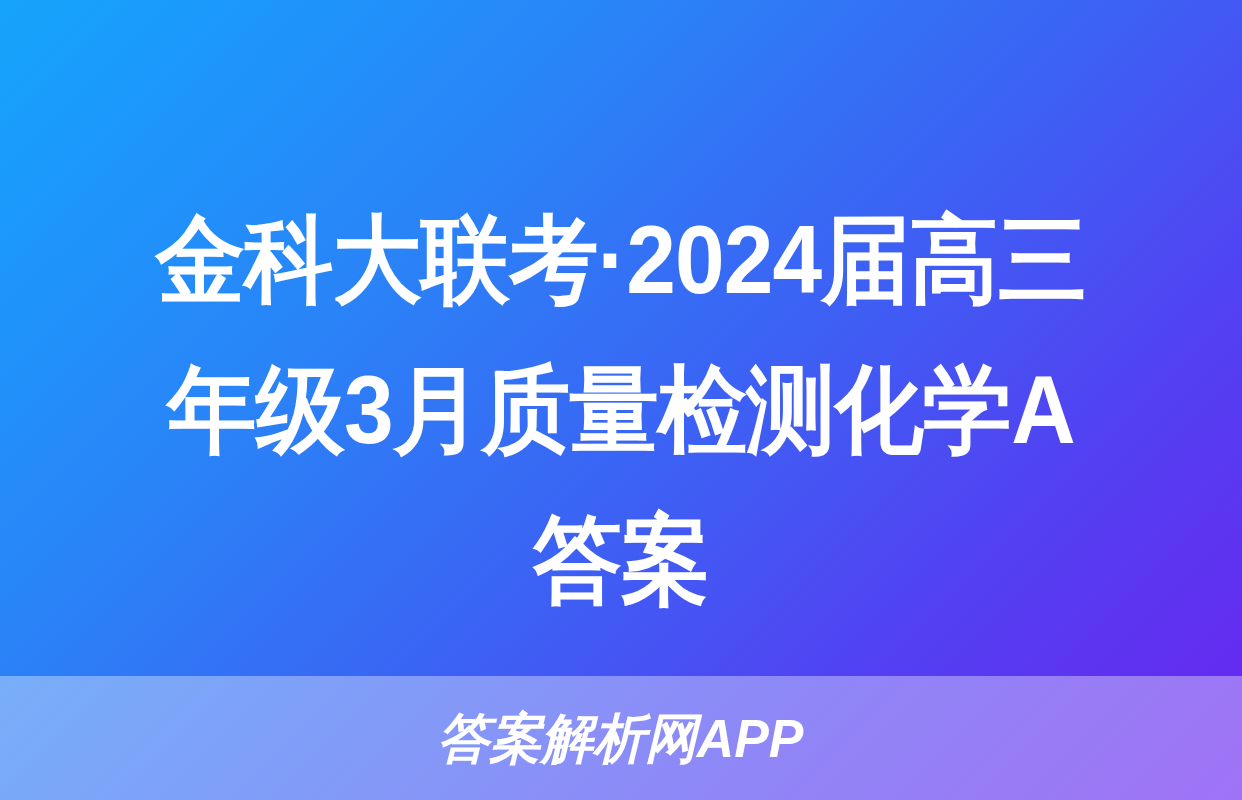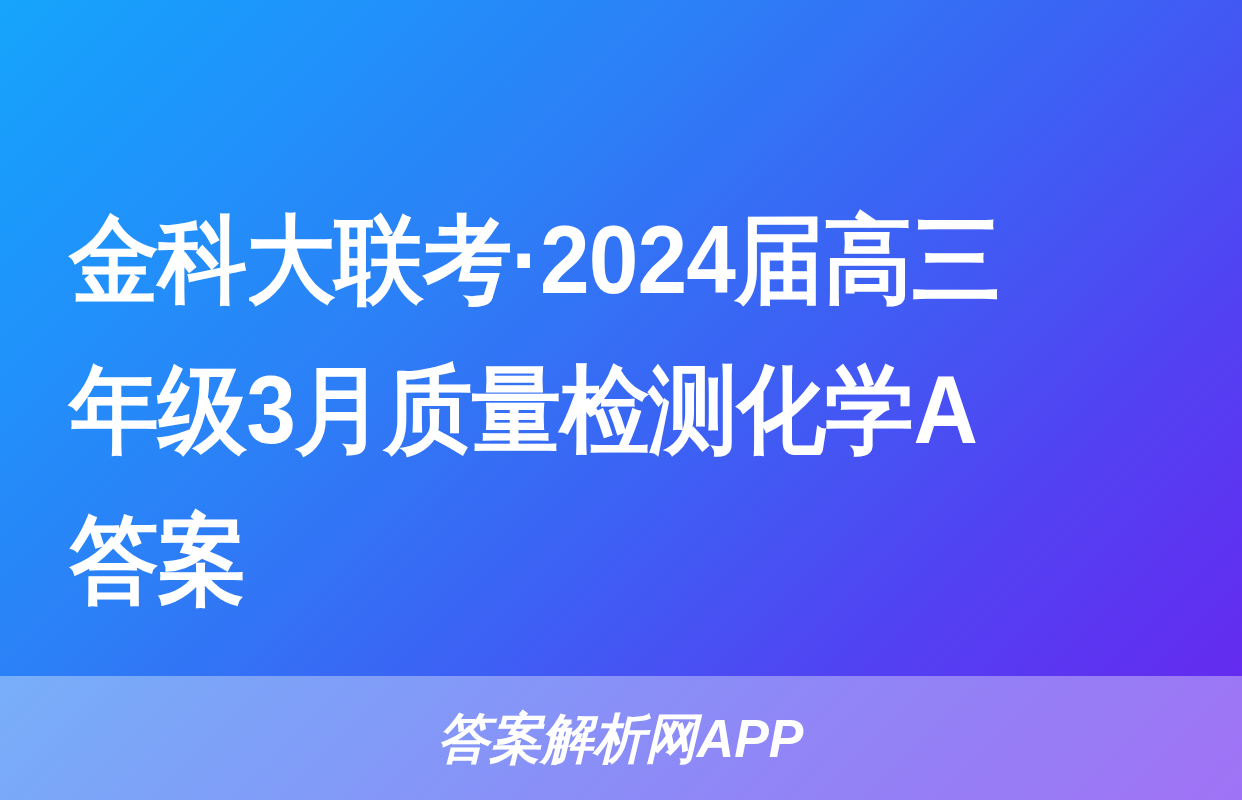--- a/index.html
+++ b/index.html
@@ -27,20 +27,21 @@
         #5340f2 76%,
         #6a24ef 100%);
   }
 
   
   .title-block {
     position: absolute;
     left: 0;
     right: 0;
     top: 185px;
+    text-align: center;
     padding: 0 28px;
     box-sizing: border-box;
   }
 
   .title-line {
     display: block;
     color: #ffffff;
     font-family: "Liberation Sans", "DejaVu Sans", sans-serif;
     font-weight: 700;
     font-size: 96px;

